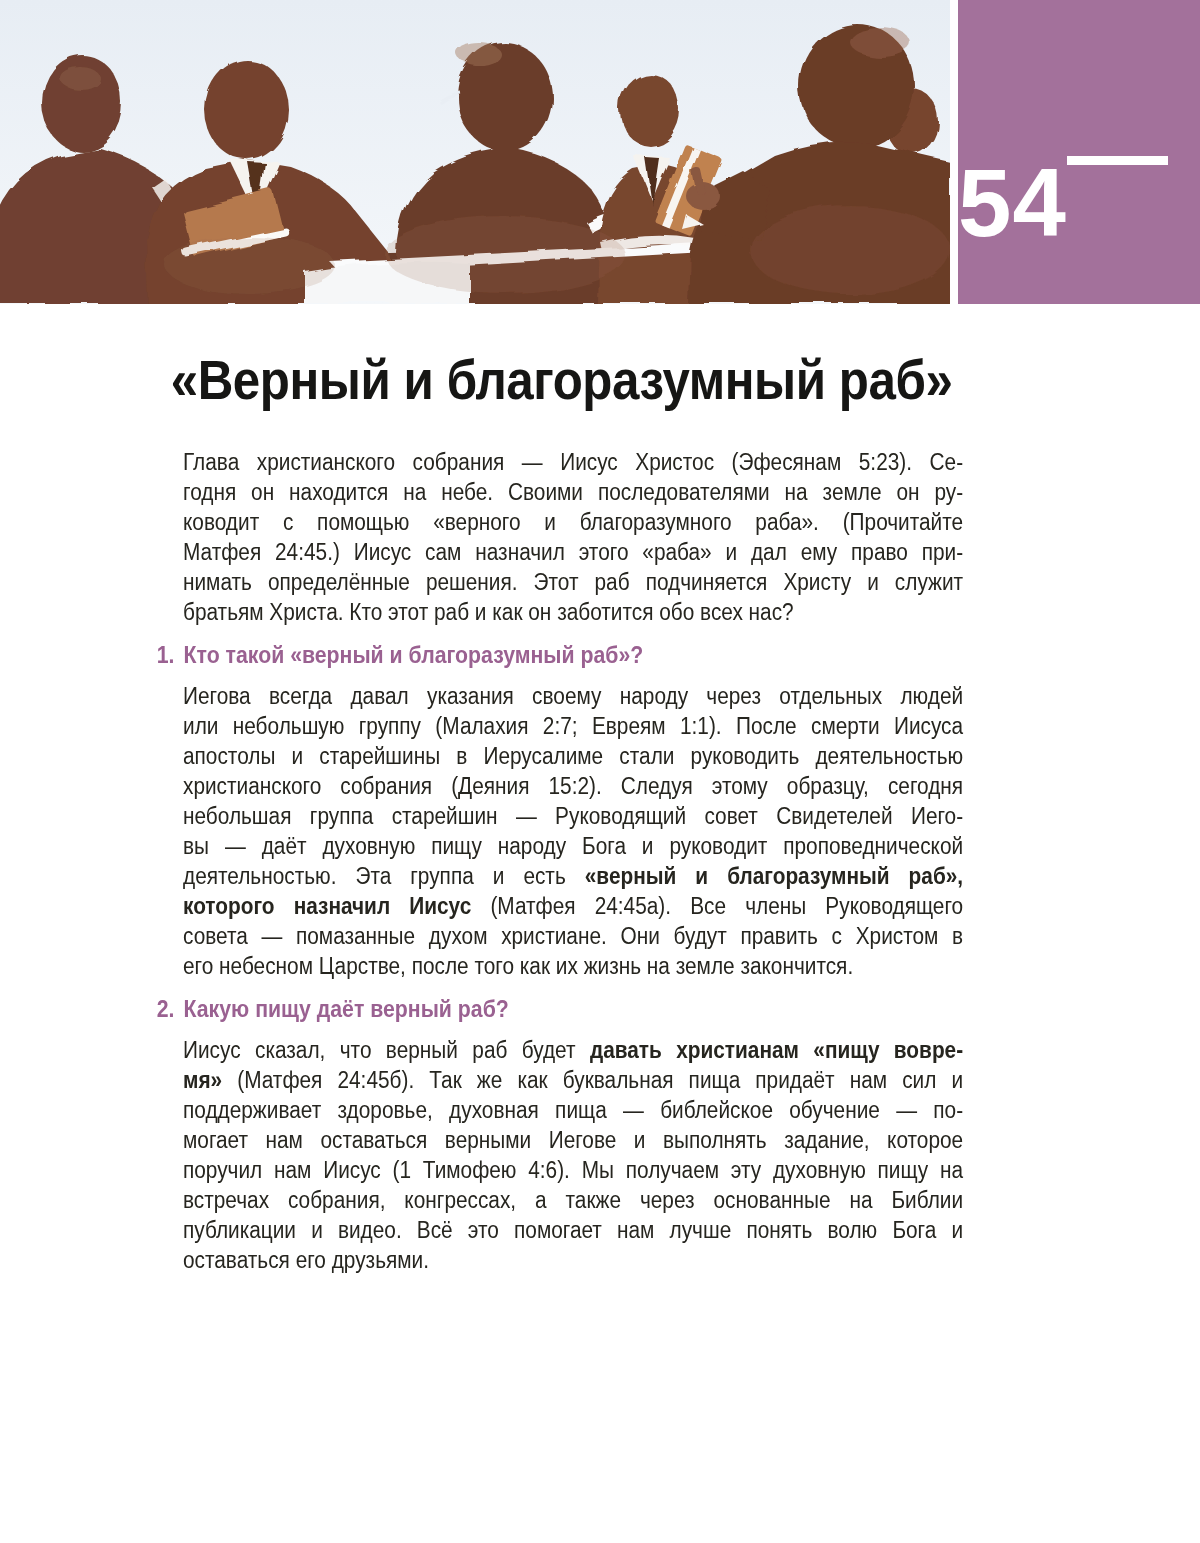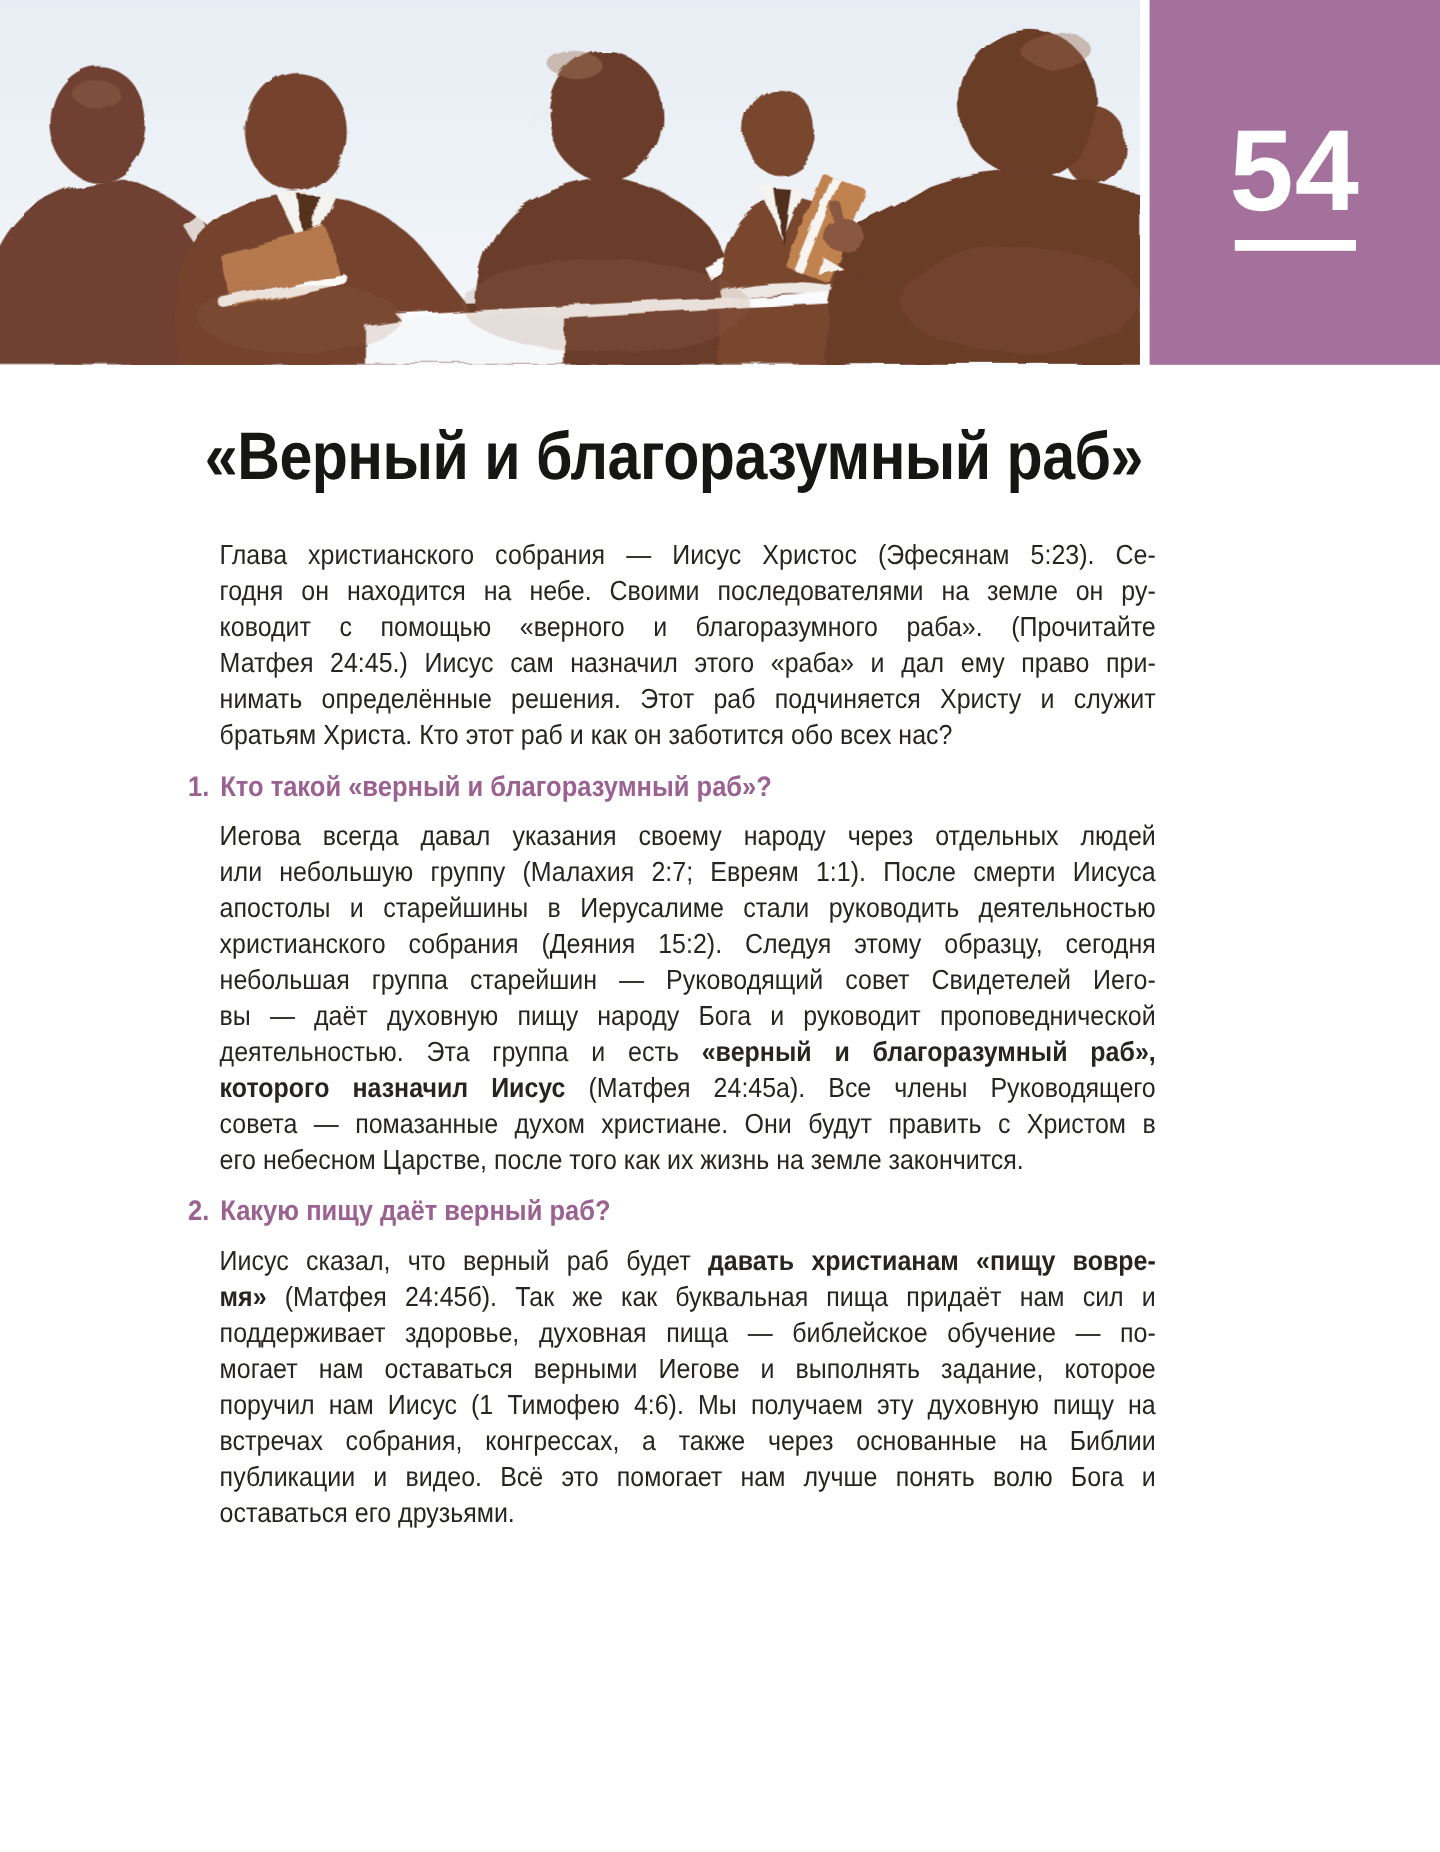--- a/index.html
+++ b/index.html
@@ -12,21 +12,21 @@
   }
 
   
   .header { display:flex; height:304px; }
   .illustration-wrap { width:950px; height:304px; flex:0 0 auto; }
   .illustration-wrap svg { display:block; }
   .header-gap { width:8px; flex:0 0 auto; background:#ffffff; }
   .badge {
     width:242px; flex:0 0 auto;
     background:#a3719b;
-    display:flex; flex-direction:column; align-items:center;
+    display:flex; flex-direction:row; align-items:center;
   }
   .badge-number {
     margin-top:102px;
     font-size:96px; line-height:82px;
     font-weight:bold; color:#ffffff;
     letter-spacing:1px;
   }
   .badge-underline { width:101px; height:9px; background:#ffffff; margin-top:16px; }
 
   

